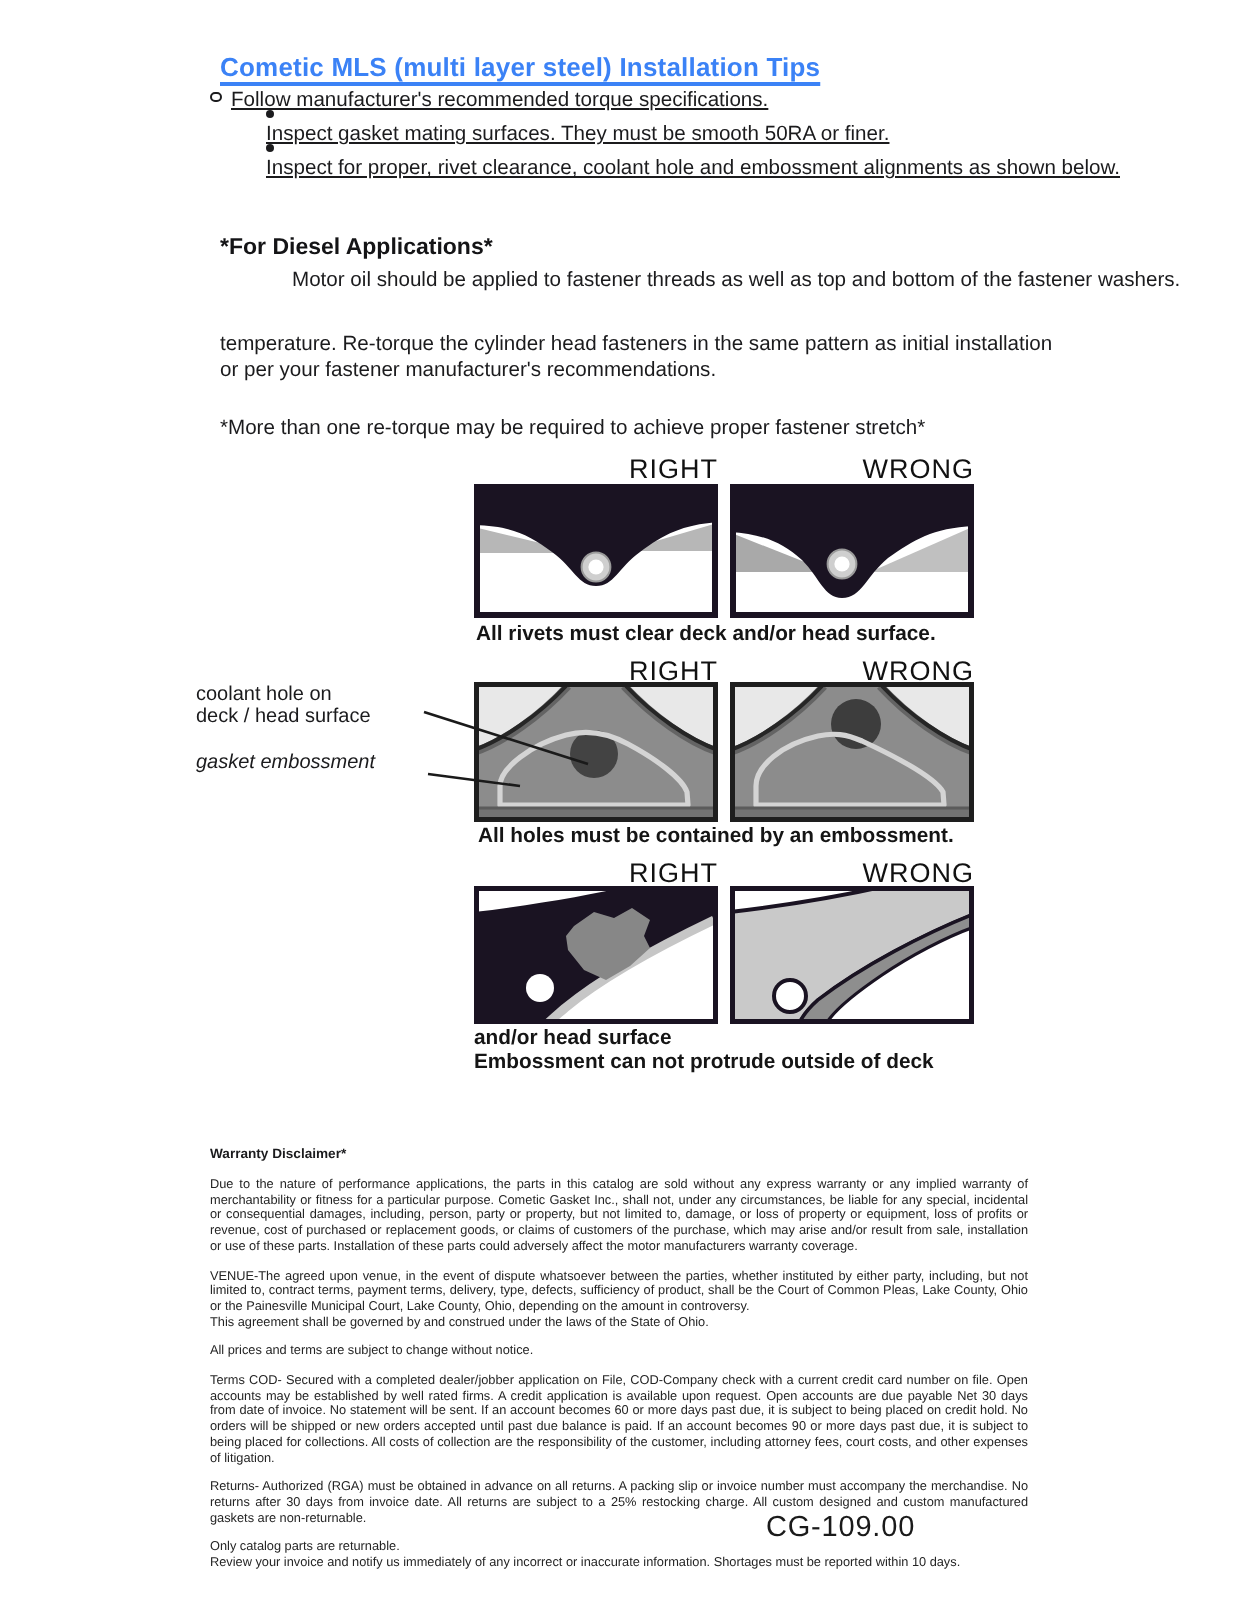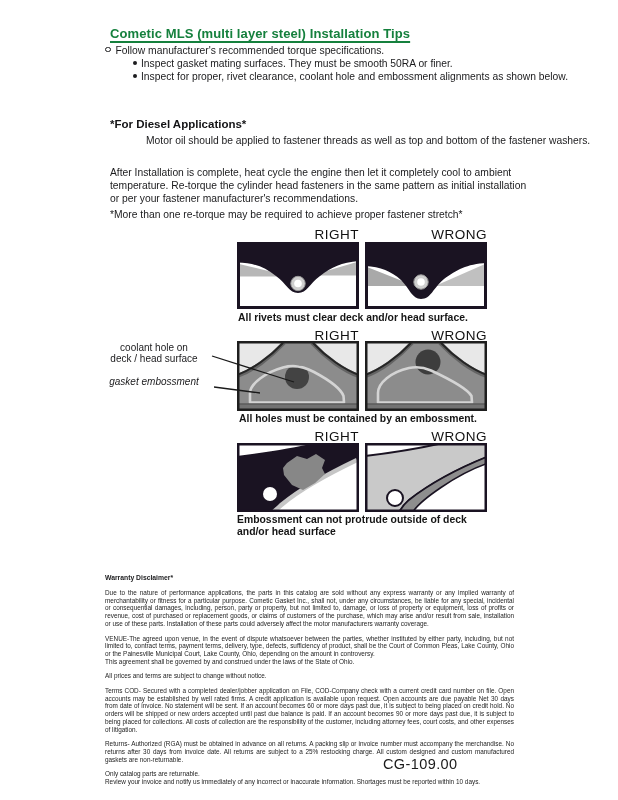--- a/index.html
+++ b/index.html
@@ -3,39 +3,39 @@
 <meta charset="utf-8">
 <style>
   html,body{margin:0;padding:0;background:#ffffff;}
   .page{
     position:relative;width:618px;height:800px;background:#ffffff;overflow:hidden;
     font-family:"Liberation Sans", sans-serif;color:#1b1b1d;
   }
   .abs{position:absolute;}
   
   .title{
-    left:110px;top:26px;font-size:13px;font-weight:bold;color:#15803d;
+    left:110px;top:26px;font-size:13px;font-weight:bold;color:#3b82f6;
     text-decoration:underline;text-decoration-thickness:1.5px;text-underline-offset:3px;
     letter-spacing:.1px;white-space:nowrap;
   }
   
   .tips{left:105px;top:44px;width:430px;}
-  .tip{display:flex;align-items:baseline;font-size:10.3px;line-height:13px;white-space:nowrap;}
+  .tip{display:flex;align-items:baseline;font-size:10.3px;line-height:13px;white-space:nowrap;text-decoration:underline;}
   .tip .mk-o{flex:0 0 auto;width:3.5px;height:3.5px;border:1px solid #1c1c1e;border-radius:50%;margin-right:5px;position:relative;top:-2px;}
   .tip .mk-f{flex:0 0 auto;width:4px;height:4px;background:#1c1c1e;border-radius:50%;margin-right:4px;position:relative;top:-2px;}
-  .tip.sub{margin-left:28px;}
+  .tip.sub{margin-left:28px;flex-direction:column;}
   
   .dheading{left:110px;top:118px;font-size:11.5px;font-weight:bold;color:#141416;}
   .para{left:110px;font-size:10.3px;line-height:13.2px;white-space:nowrap;}
   .p1{top:134px;margin-left:36px;} .p2{top:166px;} .pnote{top:208px;}
   
   .dlabel{width:122px;text-align:right;font-size:13.5px;letter-spacing:.5px;color:#111;}
   .dcap{font-size:10.4px;font-weight:bold;color:#151515;white-space:nowrap;line-height:11.5px;}
   .dbox{position:absolute;}
-  .sidelabel{width:112px;text-align:center;font-size:10px;line-height:10.5px;color:#1b1b1d;white-space:nowrap;}
+  .sidelabel{width:112px;text-align:left;font-size:10px;line-height:10.5px;color:#1b1b1d;white-space:nowrap;}
   .overlay{position:absolute;pointer-events:none;}
   
   .legal{left:105px;top:574px;width:409px;color:#242424;}
   .lg{font-size:6.4px;line-height:7.7px;text-align:justify;margin:0 0 7px 0;}
   .lg.tight{margin-bottom:0;}
   .lg.nojust{text-align:left;}
   .lh{font-size:6.8px;font-weight:bold;margin:0 0 8px 0;color:#1b1b1d;}
   
   .pagenum{left:383px;top:756px;font-size:14.5px;letter-spacing:.4px;color:#1a1a1a;}
 </style>
@@ -59,21 +59,20 @@
         <span class="mk-f"></span>
         <span>Inspect for proper, rivet clearance, coolant hole and embossment alignments as shown below.</span>
       </div>
   </div>
 
   <div class="abs dheading">*For Diesel Applications*</div>
   <div class="abs para p1">
     <div>Motor oil should be applied to fastener threads as well as top and bottom of the fastener washers.</div>
   </div>
   <div class="abs para p2">
-    <div>After Installation is complete, heat cycle the engine then let it completely cool to ambient</div>
     <div>temperature. Re-torque the cylinder head fasteners in the same pattern as initial installation</div>
     <div>or per your fastener manufacturer's recommendations.</div>
   </div>
   <div class="abs para pnote">*More than one re-torque may be required to achieve proper fastener stretch*</div>
 
   <div class="abs dlabel" style="left:237px;top:227px;">RIGHT</div>
   <div class="abs dlabel" style="left:365px;top:227px;">WRONG</div>
 
   <svg class="dbox" style="left:237px;top:242px;" width="122" height="67" viewBox="0 0 122 67">
     <rect width="122" height="67" fill="#ffffff"></rect>
@@ -157,22 +156,22 @@
 
   <svg class="dbox" style="left:365px;top:443px;" width="122" height="69" viewBox="0 0 122 69">
     <rect width="122" height="69" fill="#ffffff"></rect>
     <path d="M0,13 C30,9.5 58,4.5 78,0 H122 V14 C97,24 66,40 44,57 C39.5,61 36.5,64.5 34.5,69 H0 Z" fill="#c9c9c9" stroke="#1a1322" stroke-width="2"></path>
     <path d="M122,14 C97,24 66,40 44,57 C39.5,61 36.5,64.5 34.5,69 L48,69 C52,62 62,54 76,44.5 C90,35 108,25.5 122,20.5 Z" fill="#8e8e8e" stroke="#1a1322" stroke-width="1.6"></path>
     <circle cx="30" cy="55" r="8" fill="#ffffff" stroke="#1a1322" stroke-width="2"></circle>
     <rect x="1.25" y="1.25" width="119.5" height="66.5" fill="none" stroke="#1a1322" stroke-width="2.5"></rect>
   </svg>
 
   <div class="abs dcap" style="left:237px;top:514px;">
+    <div>and/or head surface</div>
     <div>Embossment can not protrude outside of deck</div>
-    <div>and/or head surface</div>
   </div>
 
   <div class="abs legal">
     <p class="lh">Warranty Disclaimer*</p>
     <p class="lg">Due to the nature of performance applications, the parts in this catalog are sold without any express warranty or any implied warranty of merchantability or fitness for a particular purpose.  Cometic Gasket Inc., shall not, under any circumstances, be liable for any special, incidental or consequential damages, including, person, party or property, but not limited to, damage, or loss of property or equipment, loss of profits or revenue, cost of purchased or replacement goods, or claims of customers of the purchase, which may arise and/or result from sale, installation or use of these parts.  Installation of these parts could adversely affect the motor manufacturers warranty coverage.</p>
     <p class="lg tight">VENUE-The agreed upon venue, in the event of dispute whatsoever between the parties, whether instituted by either party, including, but not limited to, contract terms, payment terms, delivery, type, defects, sufficiency of product, shall be the Court of Common Pleas, Lake County, Ohio or the Painesville Municipal Court, Lake County, Ohio, depending on the amount in controversy.</p>
     <p class="lg nojust">This agreement shall be governed by and construed under the laws of the State of Ohio.</p>
     <p class="lg nojust">All prices and terms are subject to change without notice.</p>
     <p class="lg">Terms COD- Secured with a completed dealer/jobber application on File, COD-Company check with a current credit card number on file.  Open accounts may be established by well rated firms.  A credit application is available upon request.  Open accounts are due payable Net 30 days from date of invoice.  No statement will be sent.  If an account becomes 60 or more days past due, it is subject to being placed on credit hold.  No orders will be shipped or new orders accepted until past due balance is paid.  If an account becomes 90 or more days past due, it is subject to being placed for collections.  All costs of collection are the responsibility of the customer, including attorney fees, court costs, and other expenses of litigation.</p>
     <p class="lg">Returns- Authorized (RGA) must be obtained in advance on all returns.  A packing slip or invoice number must accompany the merchandise.  No returns after 30 days from invoice date.  All returns are subject to a 25% restocking charge.  All custom designed and custom manufactured gaskets are non-returnable.</p>

